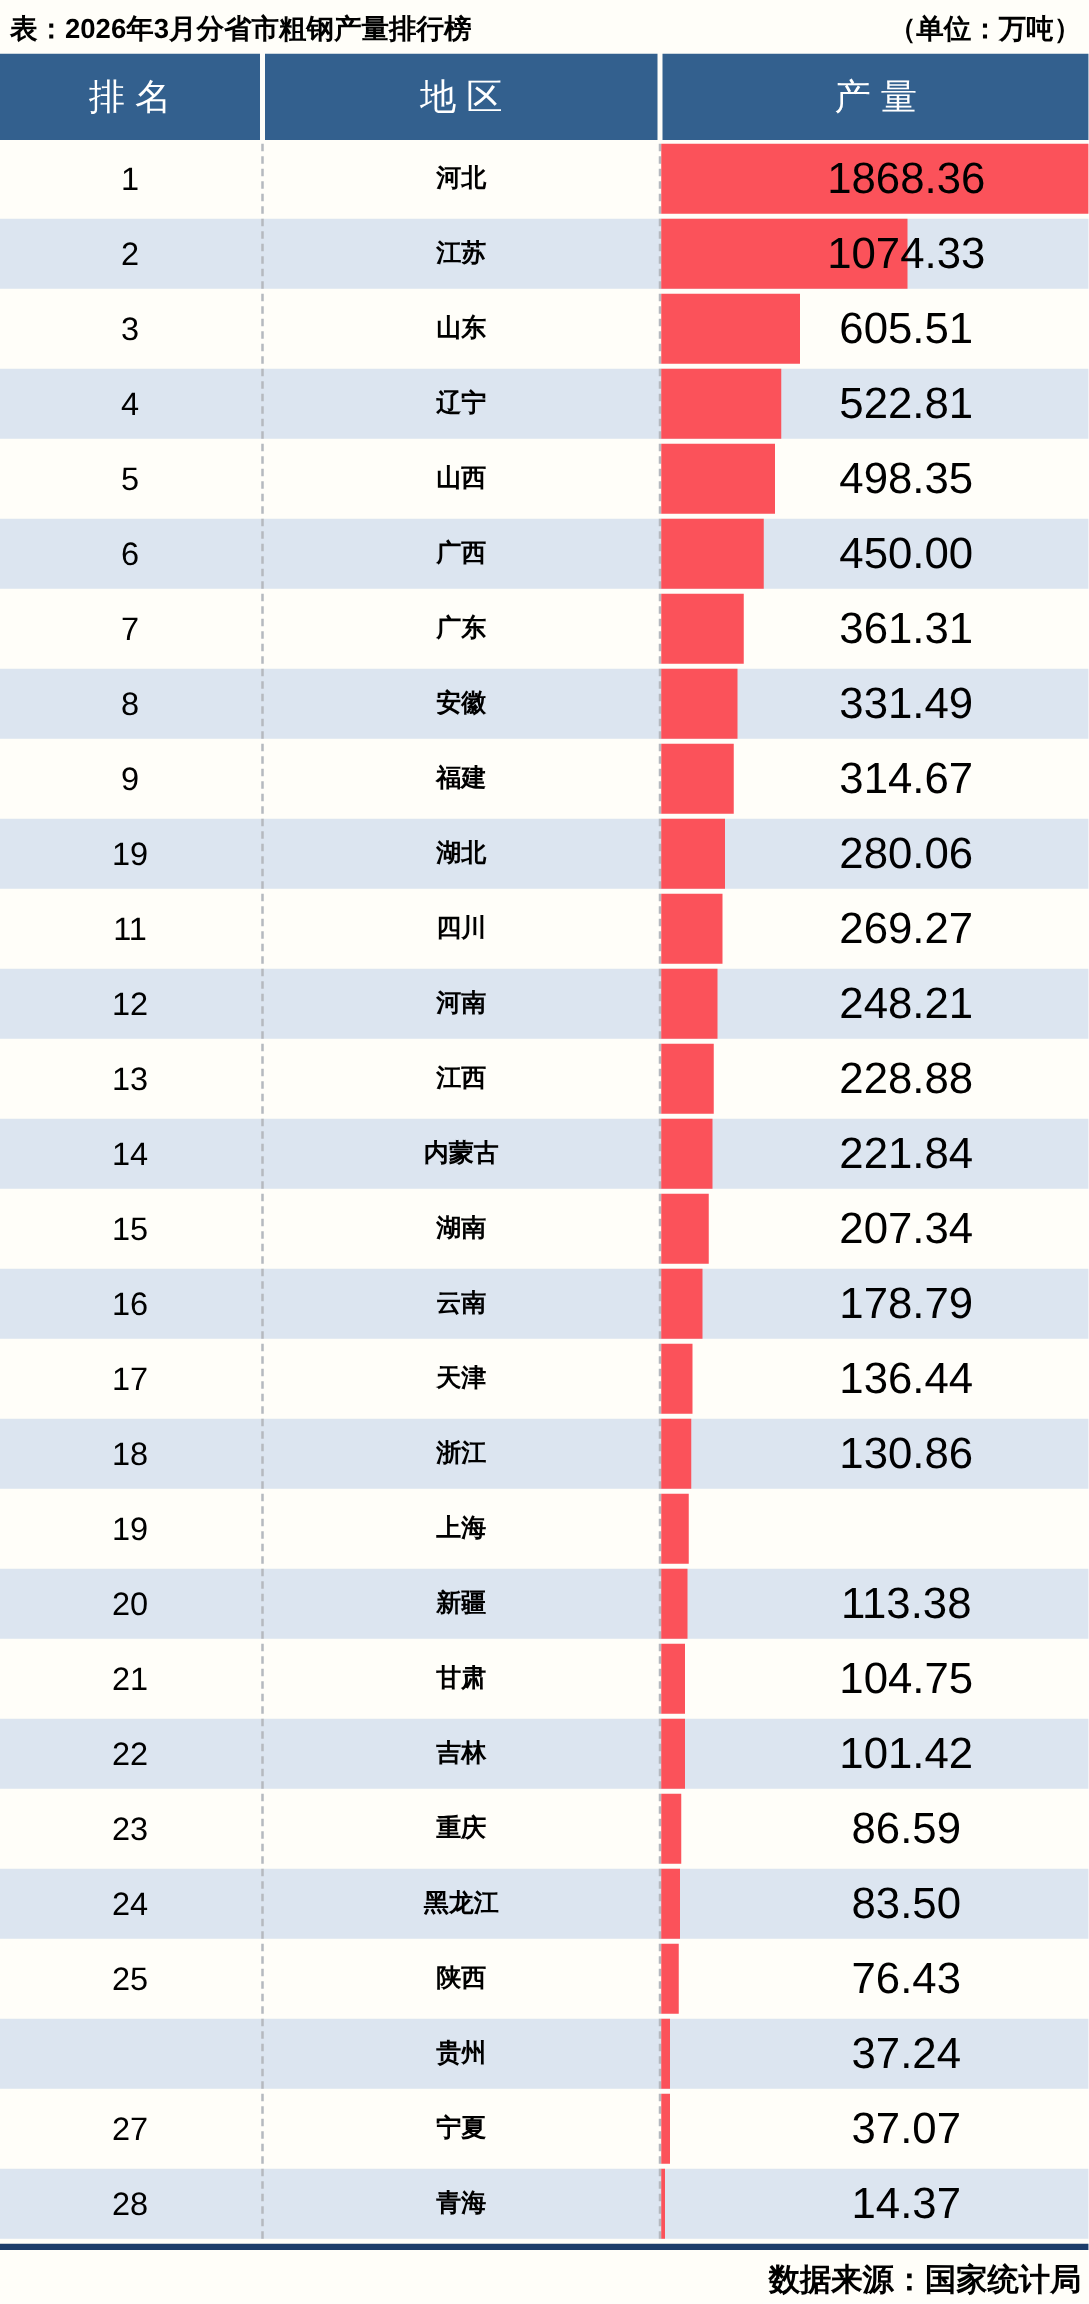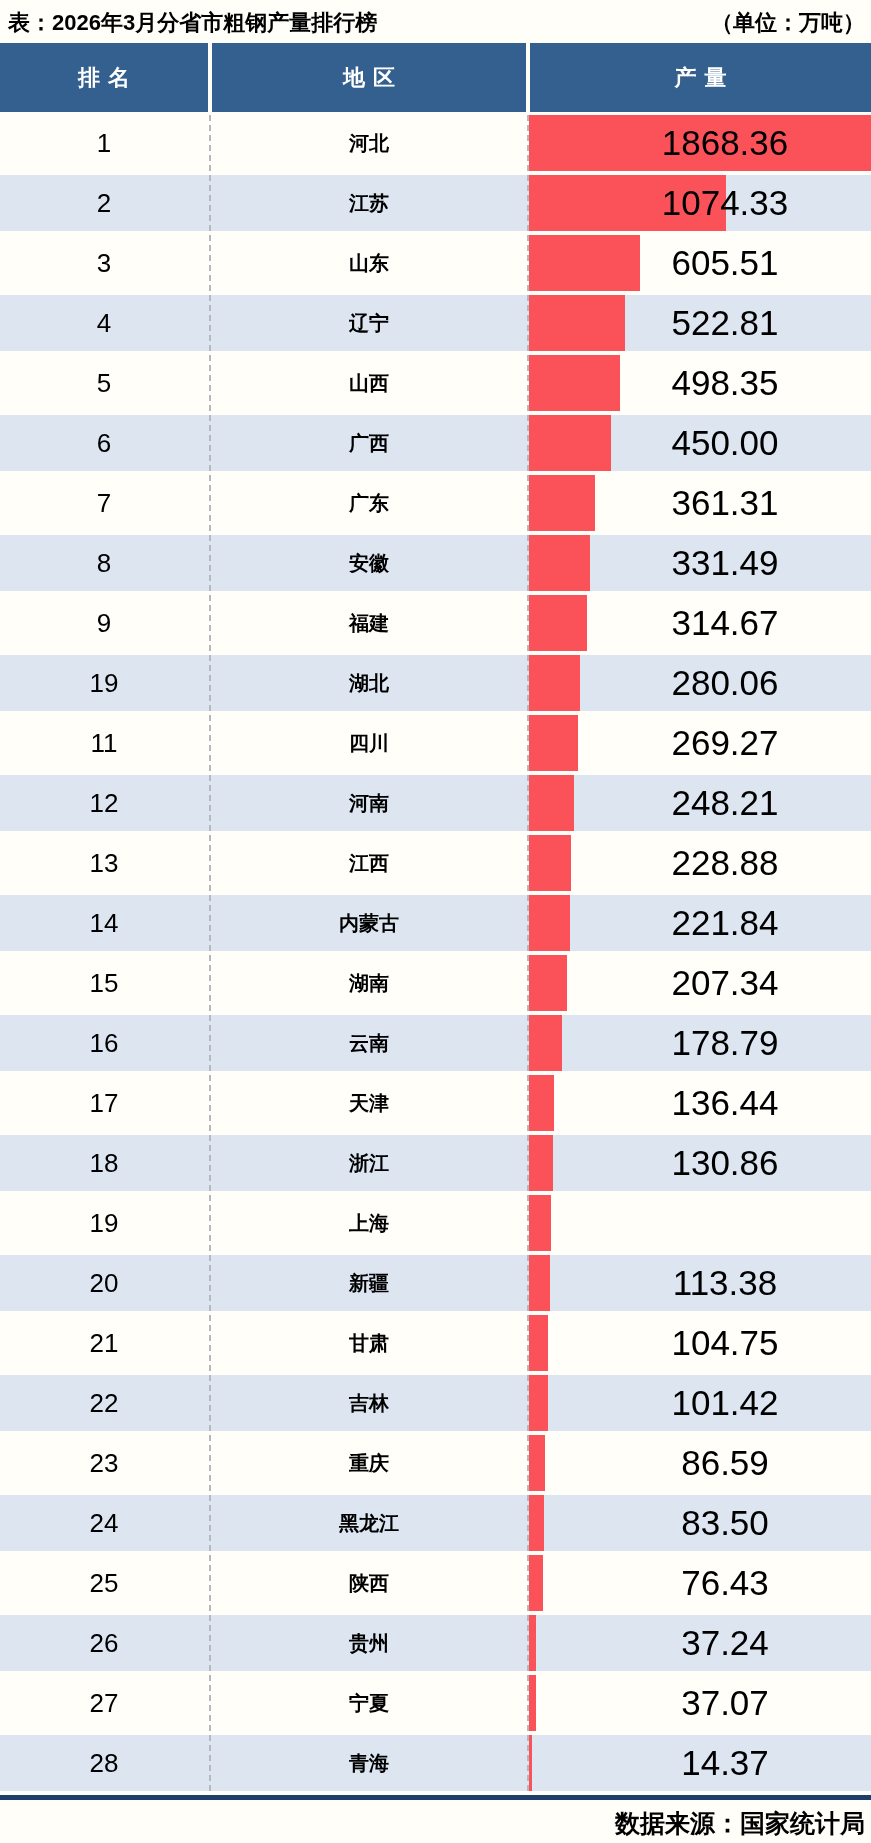--- a/index.html
+++ b/index.html
@@ -30,21 +30,21 @@
   .header-row{
     display:grid;
     grid-template-columns:208px 314px 341px;
     column-gap:4px;
     height:69px;
   }
   .header-cell{
     background:var(--header-bg);
     color:#fff;
     display:flex;align-items:center;justify-content:center;
-    font-size:22px;font-weight:700;
+    font-size:29px;font-weight:400;
     letter-spacing:8px;padding-left:8px;
   }
   .rows{margin-top:3px;}
   .row{
     position:relative;
     height:56px;
     margin-bottom:4px;
     background:transparent;
   }
   .row.alt{background:var(--row-alt-bg);}
@@ -292,21 +292,20 @@
         <div class="vdash d2"></div>
         <div class="bar" style="width: 14px;"></div>
         <div class="cell rank">25</div>
         <div class="cell region">陕西</div>
         <div class="cell value">76.43</div>
       </div>
       <div class="row alt">
         <div class="vdash d1"></div>
         <div class="vdash d2"></div>
         <div class="bar" style="width: 6.8px;"></div>
-        <div class="cell rank">26</div>
         <div class="cell region">贵州</div>
         <div class="cell value">37.24</div>
       </div>
       <div class="row">
         <div class="vdash d1"></div>
         <div class="vdash d2"></div>
         <div class="bar" style="width: 6.8px;"></div>
         <div class="cell rank">27</div>
         <div class="cell region">宁夏</div>
         <div class="cell value">37.07</div>

